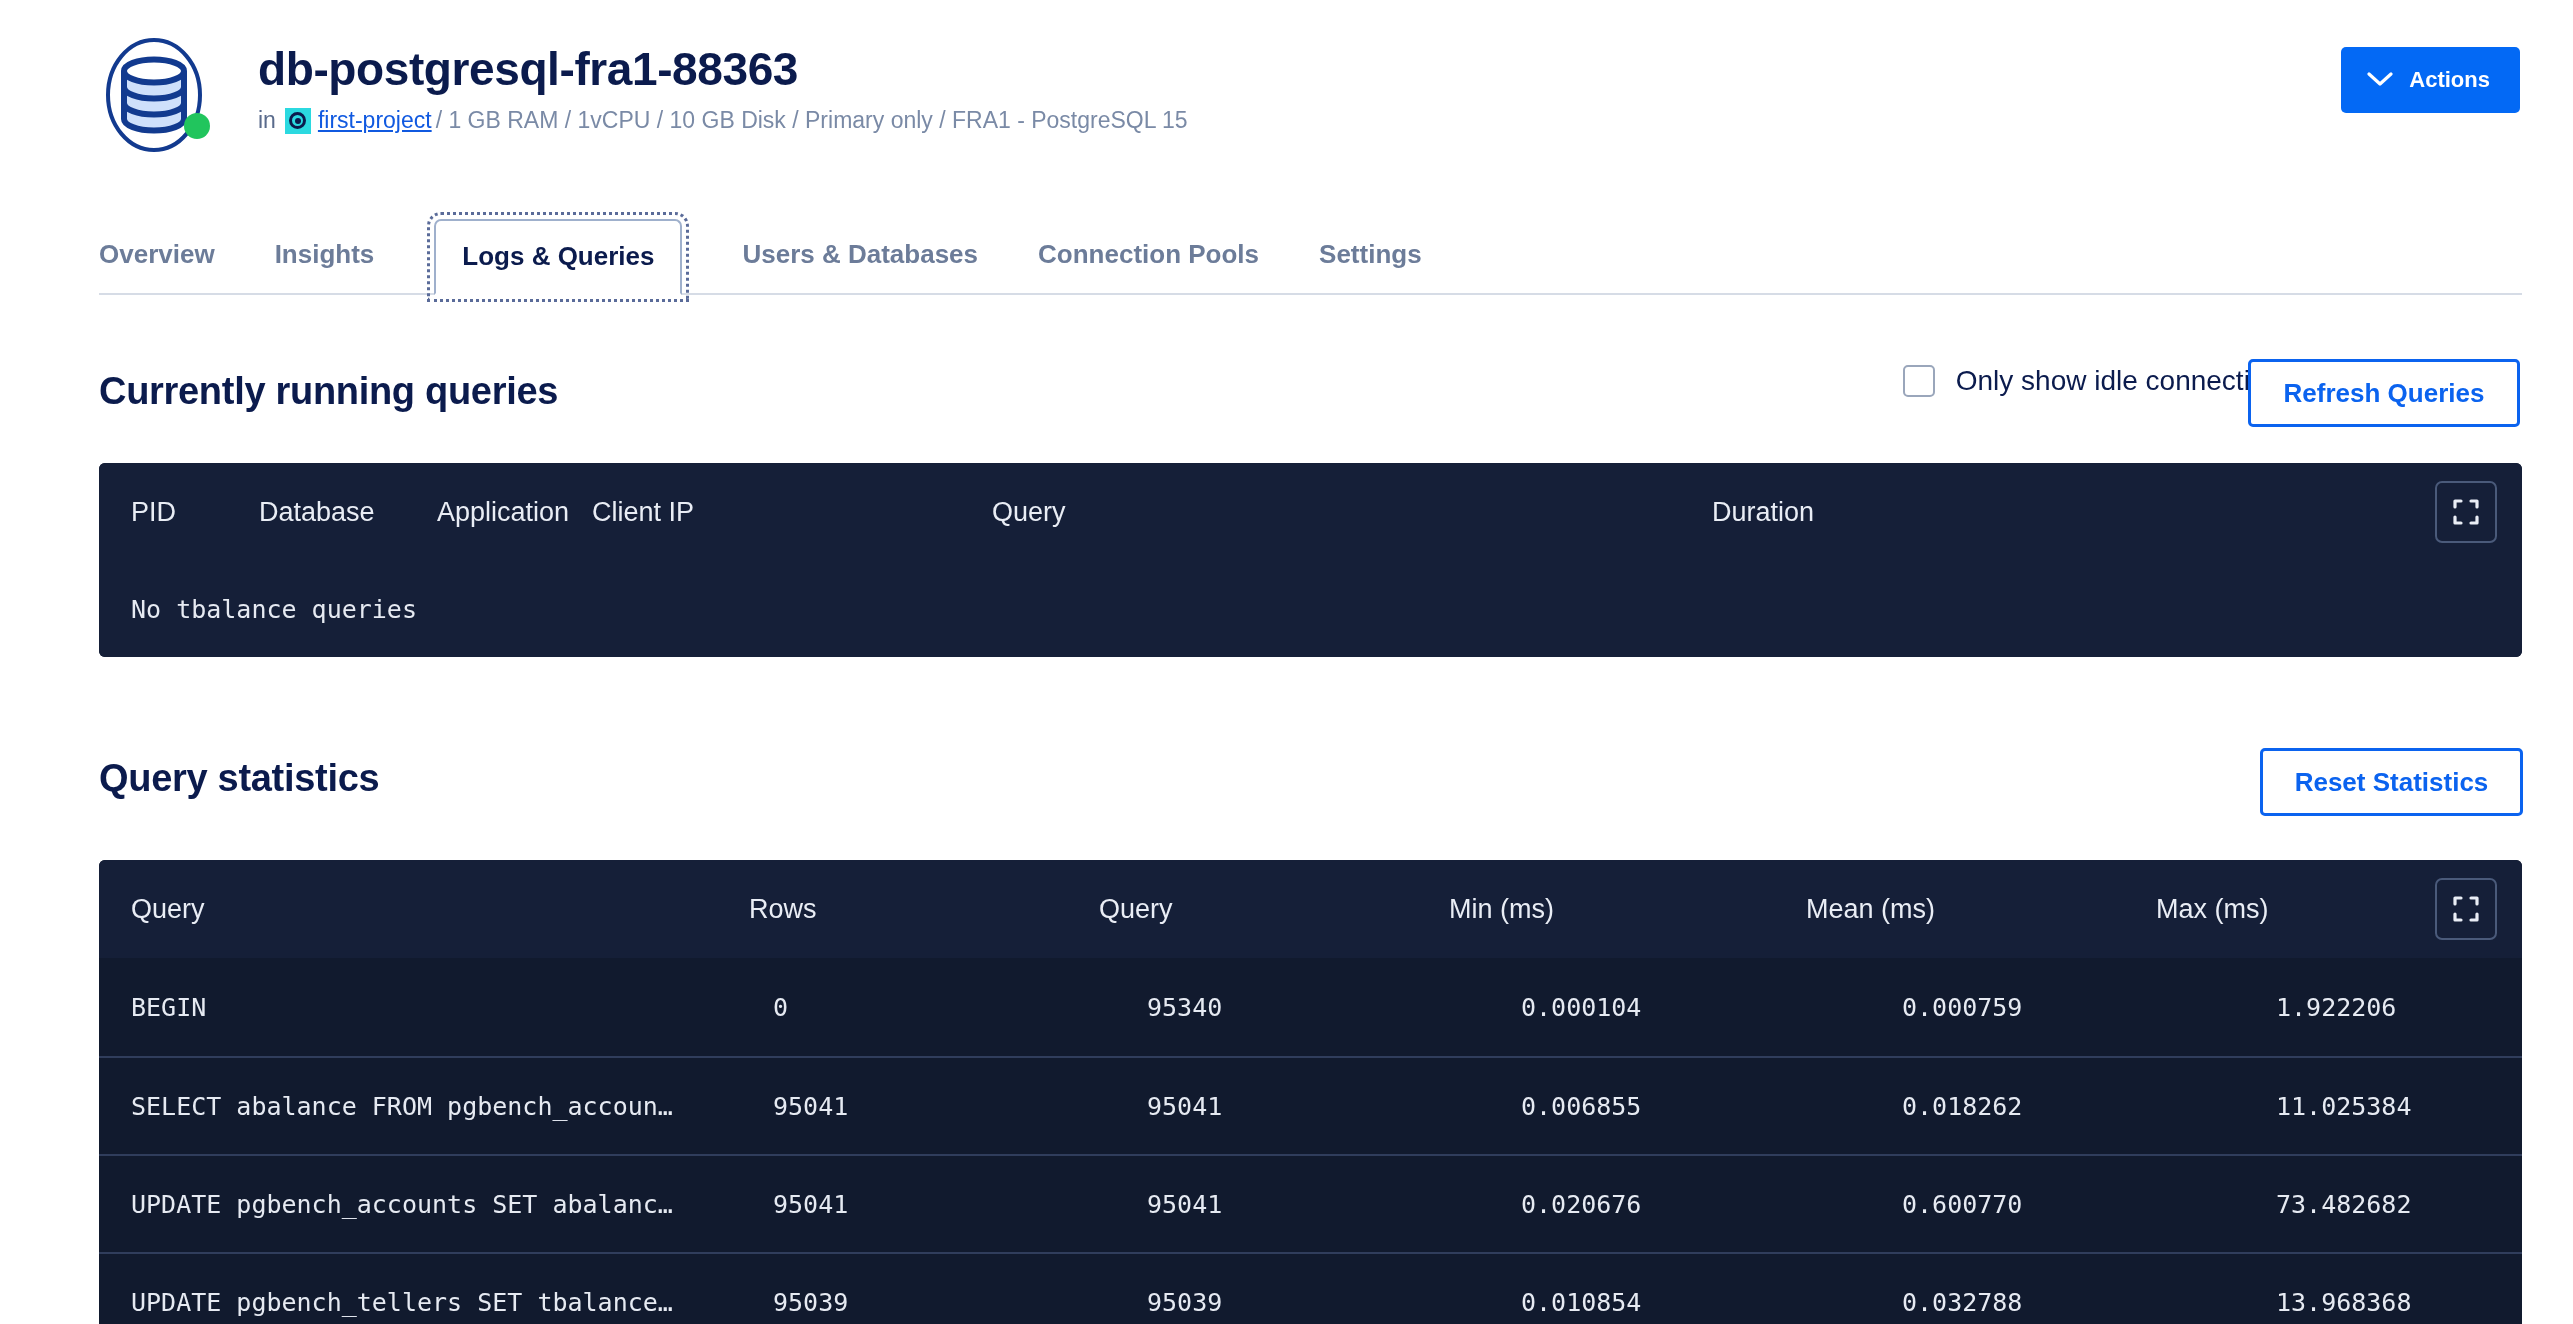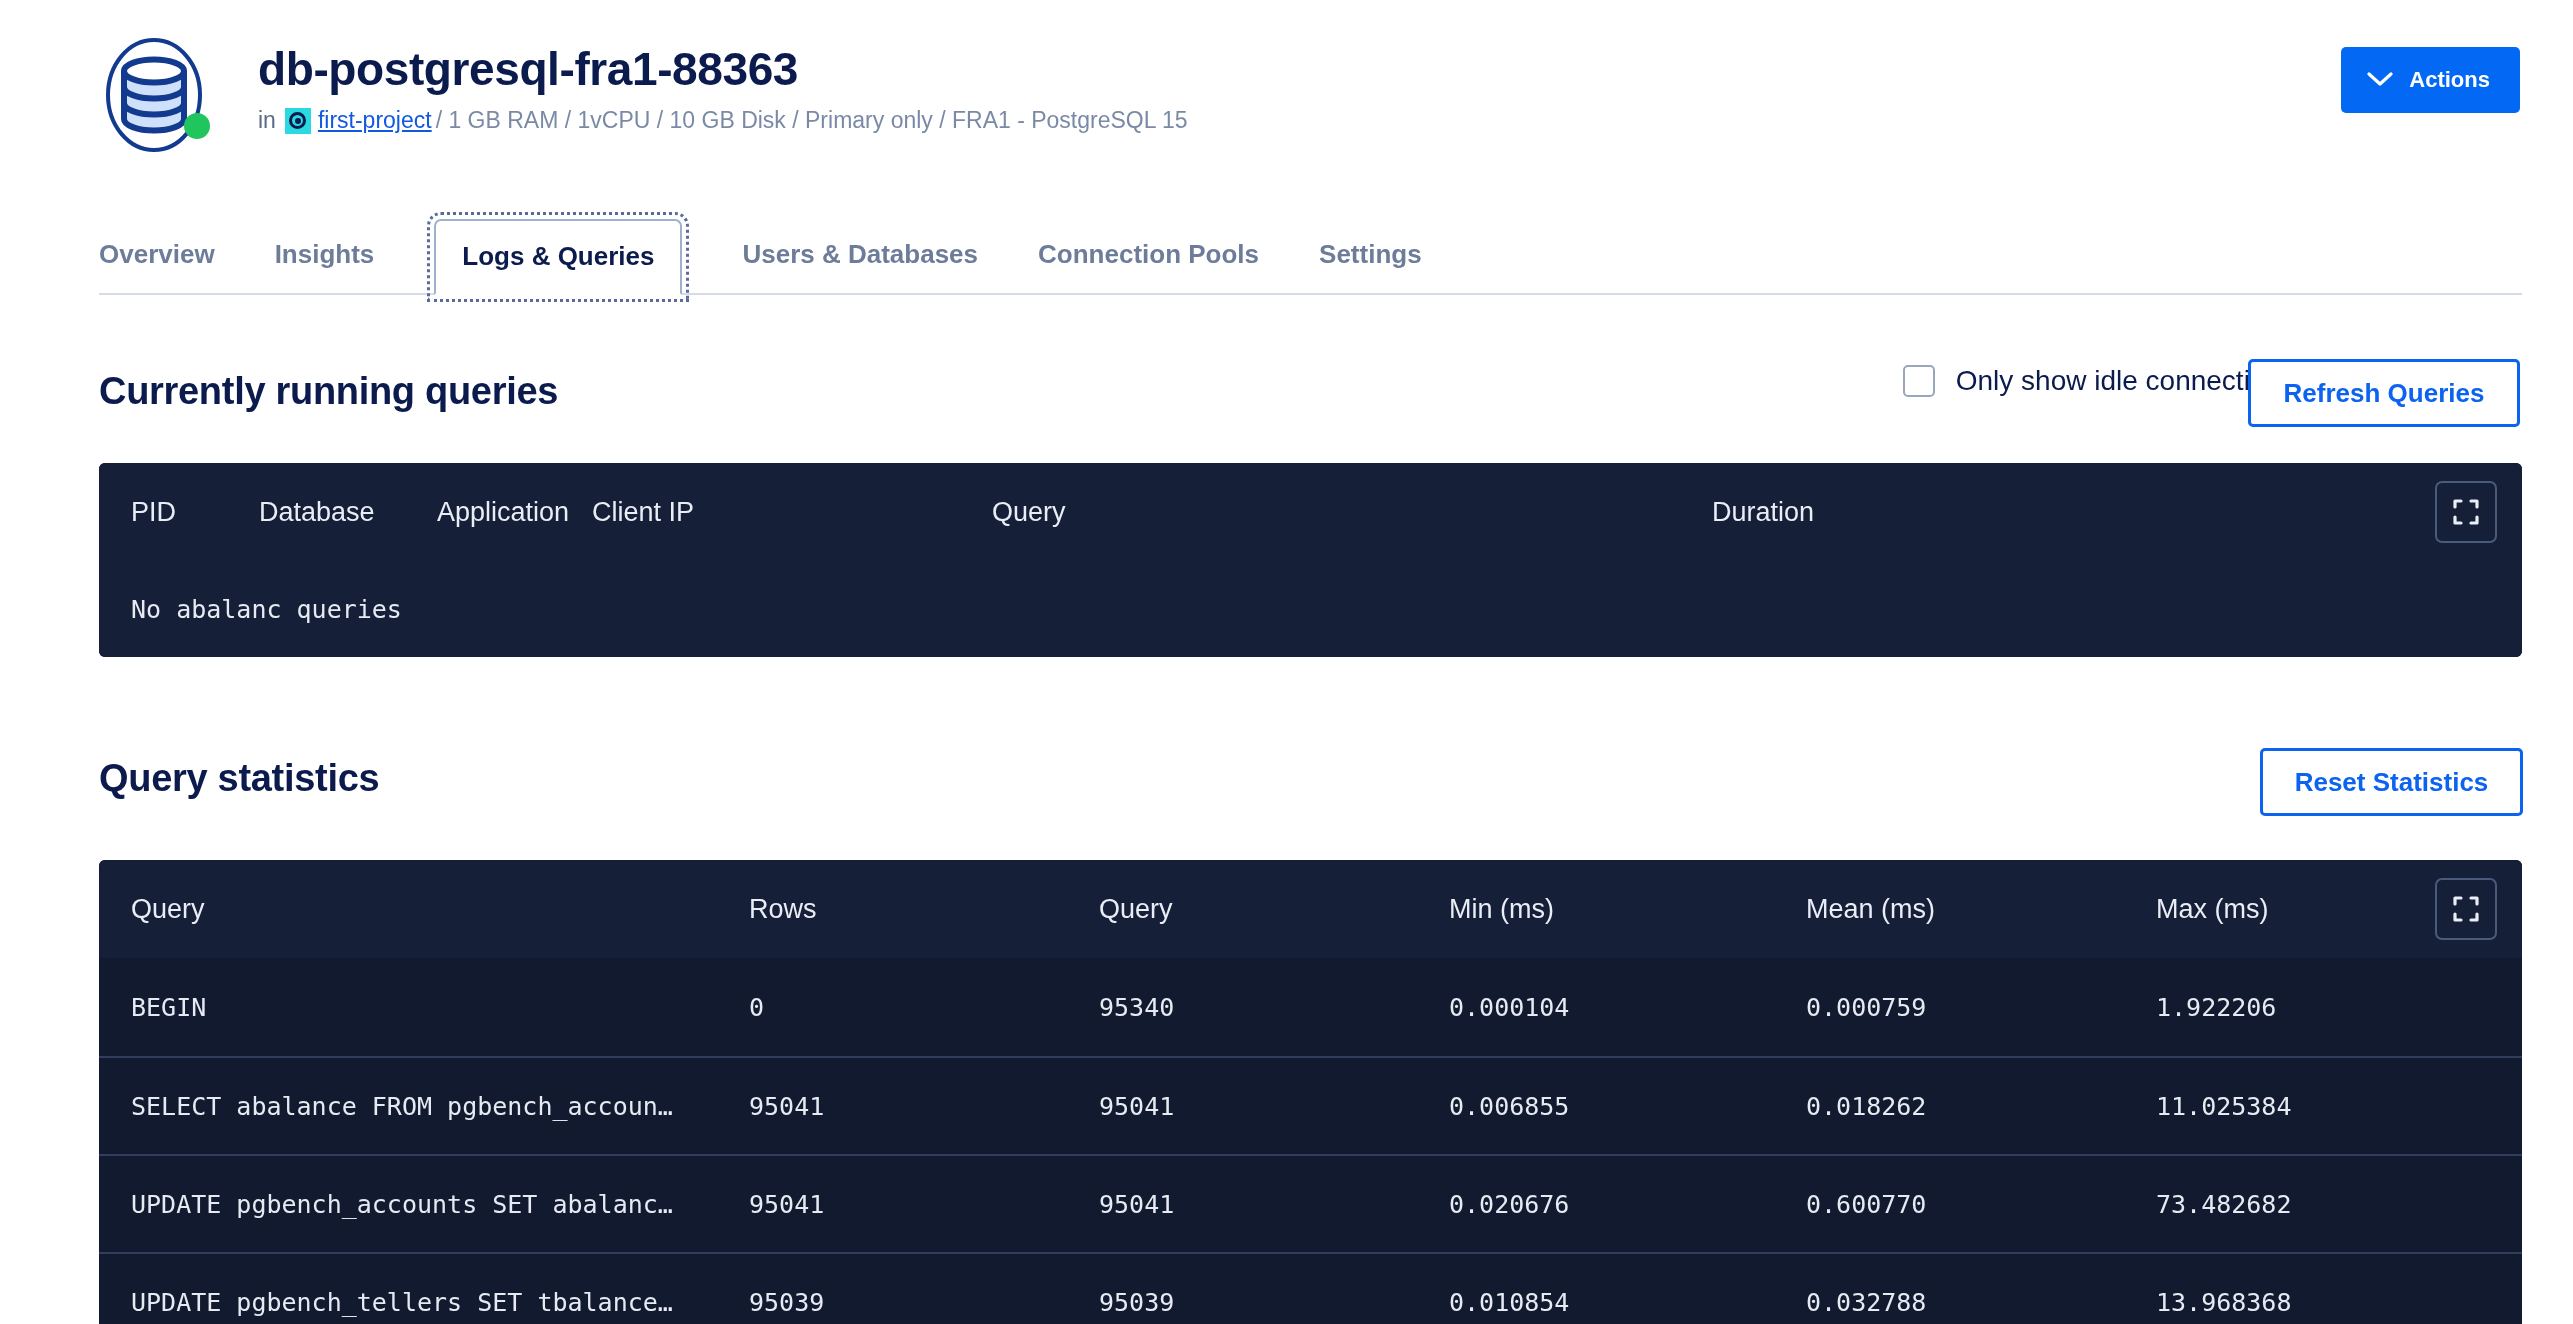--- a/index.html
+++ b/index.html
@@ -235,20 +235,21 @@
     justify-content: center;
     cursor: pointer;
   }
   .trow {
     display: flex;
     align-items: center;
     height: 98px;
     border-top: 2px solid #2b3category;
     border-top: 2px solid #2b3masterpiece;
     border-top: 2px solid #303d5c;
+    gap: 24px;
   }
   .trow.first { border-top: none; }
   .trow .cell {
     font-family: "DejaVu Sans Mono", monospace;
     font-size: 25px;
     color: #e6eaf2;
     white-space: nowrap;
     overflow: hidden;
   }
   .empty-row {
@@ -355,21 +356,21 @@
           <g fill="none" stroke="#e9edf5" stroke-width="3.2" stroke-linecap="round" stroke-linejoin="round">
             <path d="M4 10 V4 H10"></path>
             <path d="M20 4 H26 V10"></path>
             <path d="M26 20 V26 H20"></path>
             <path d="M10 26 H4 V20"></path>
           </g>
         </svg>
       </button>
     </div>
     <div class="empty-row">
-      <div class="cell q-c0" style="width:auto;">No abalanc queries</div>
+      <div class="cell q-c0" style="width:auto;">No tbalance queries</div>
     </div>
   </div>
 
   <div class="section-title" style="left:99px; top:757px;">Query statistics</div>
 
   <button class="outline-btn" id="reset-statistics-button">Reset Statistics</button>
 
   <div class="tbl" style="top:860px;">
     <div class="thead">
       <div class="cell s-c0">Query</div>

